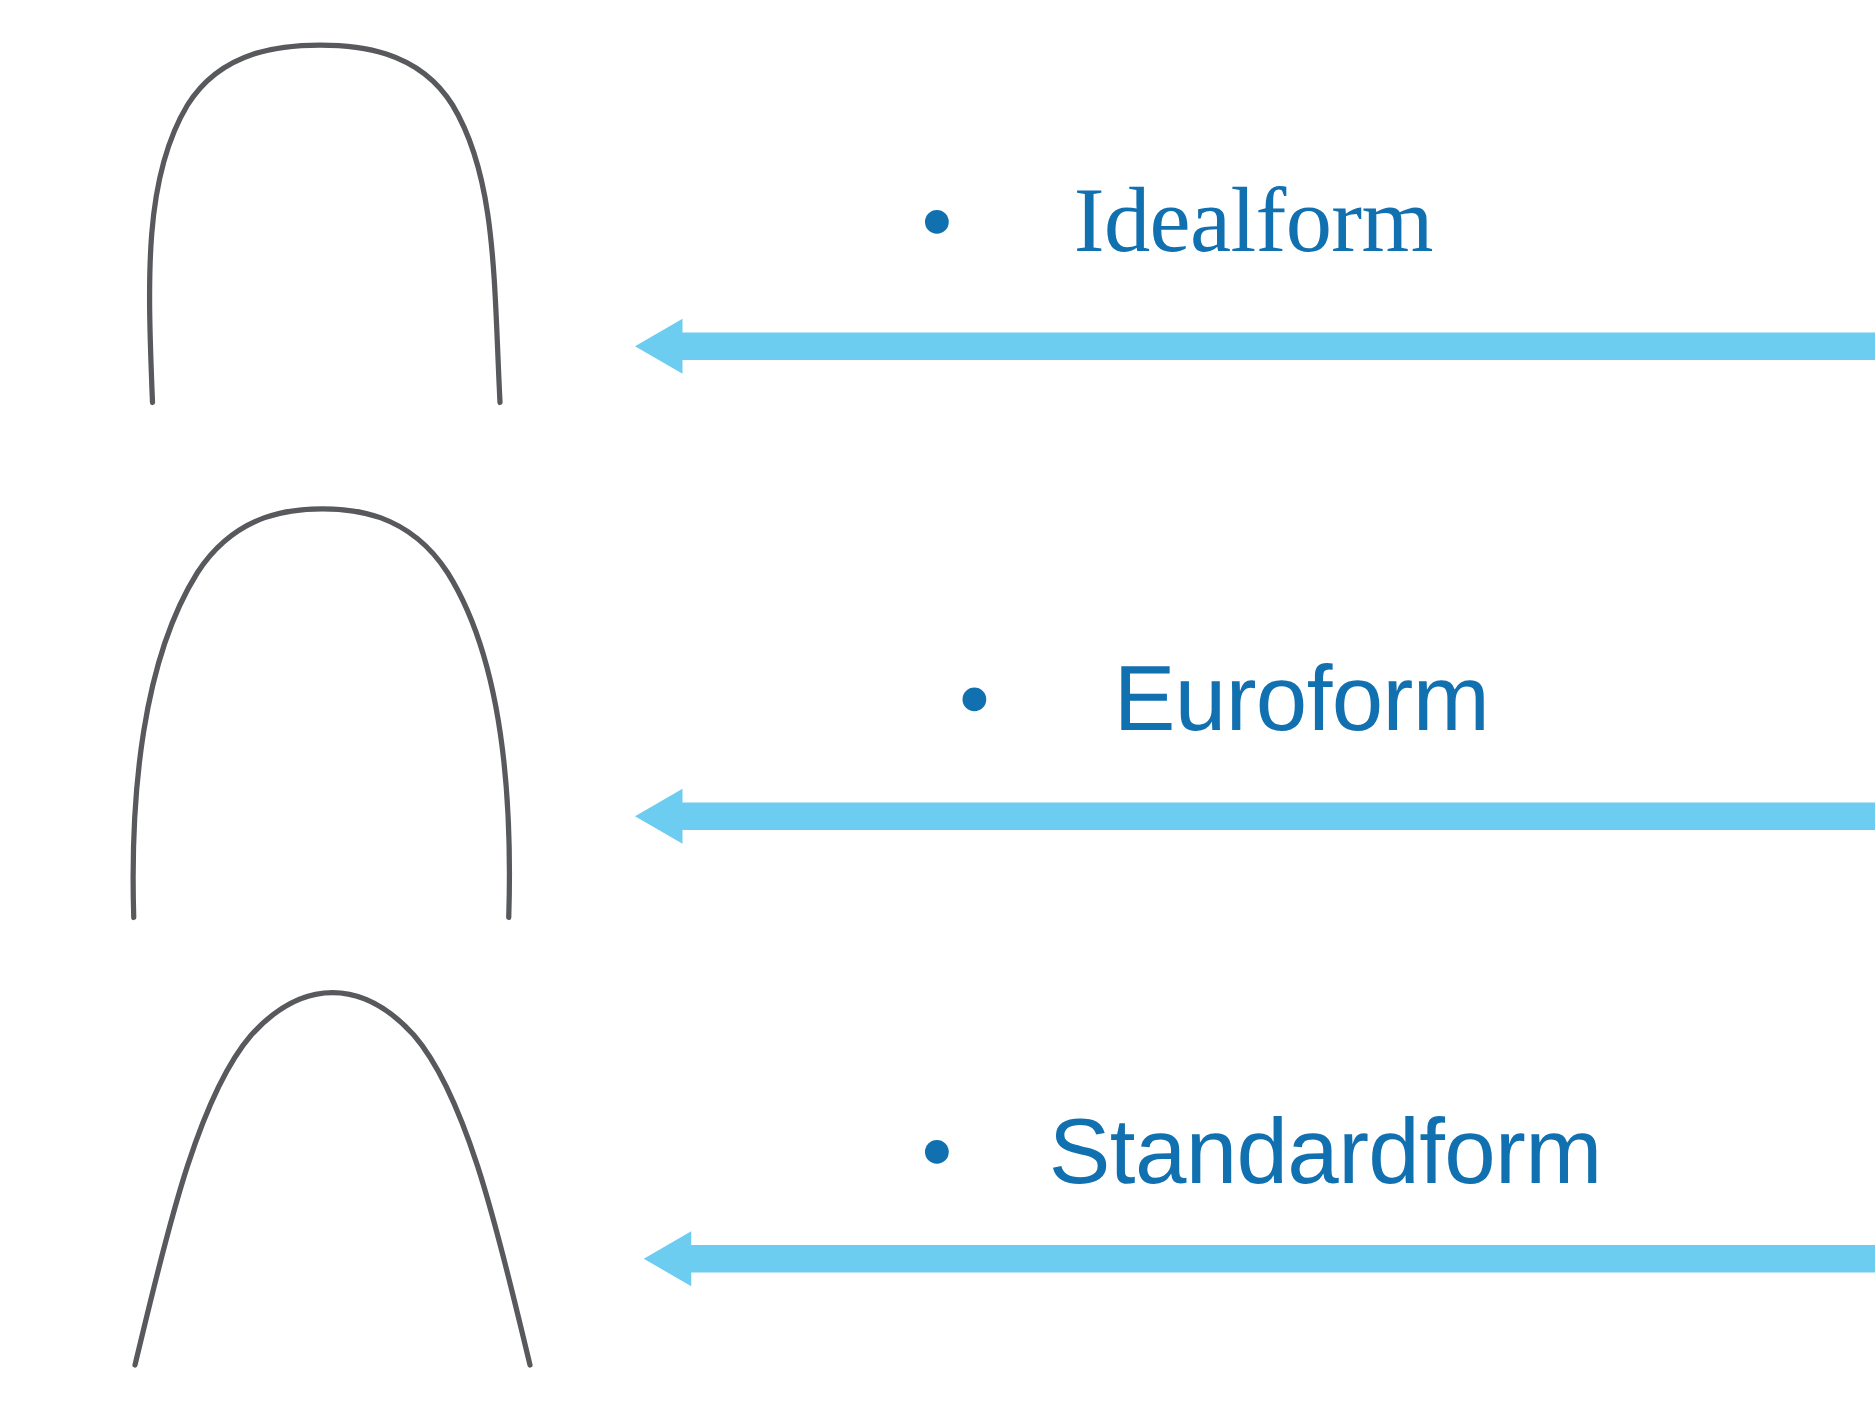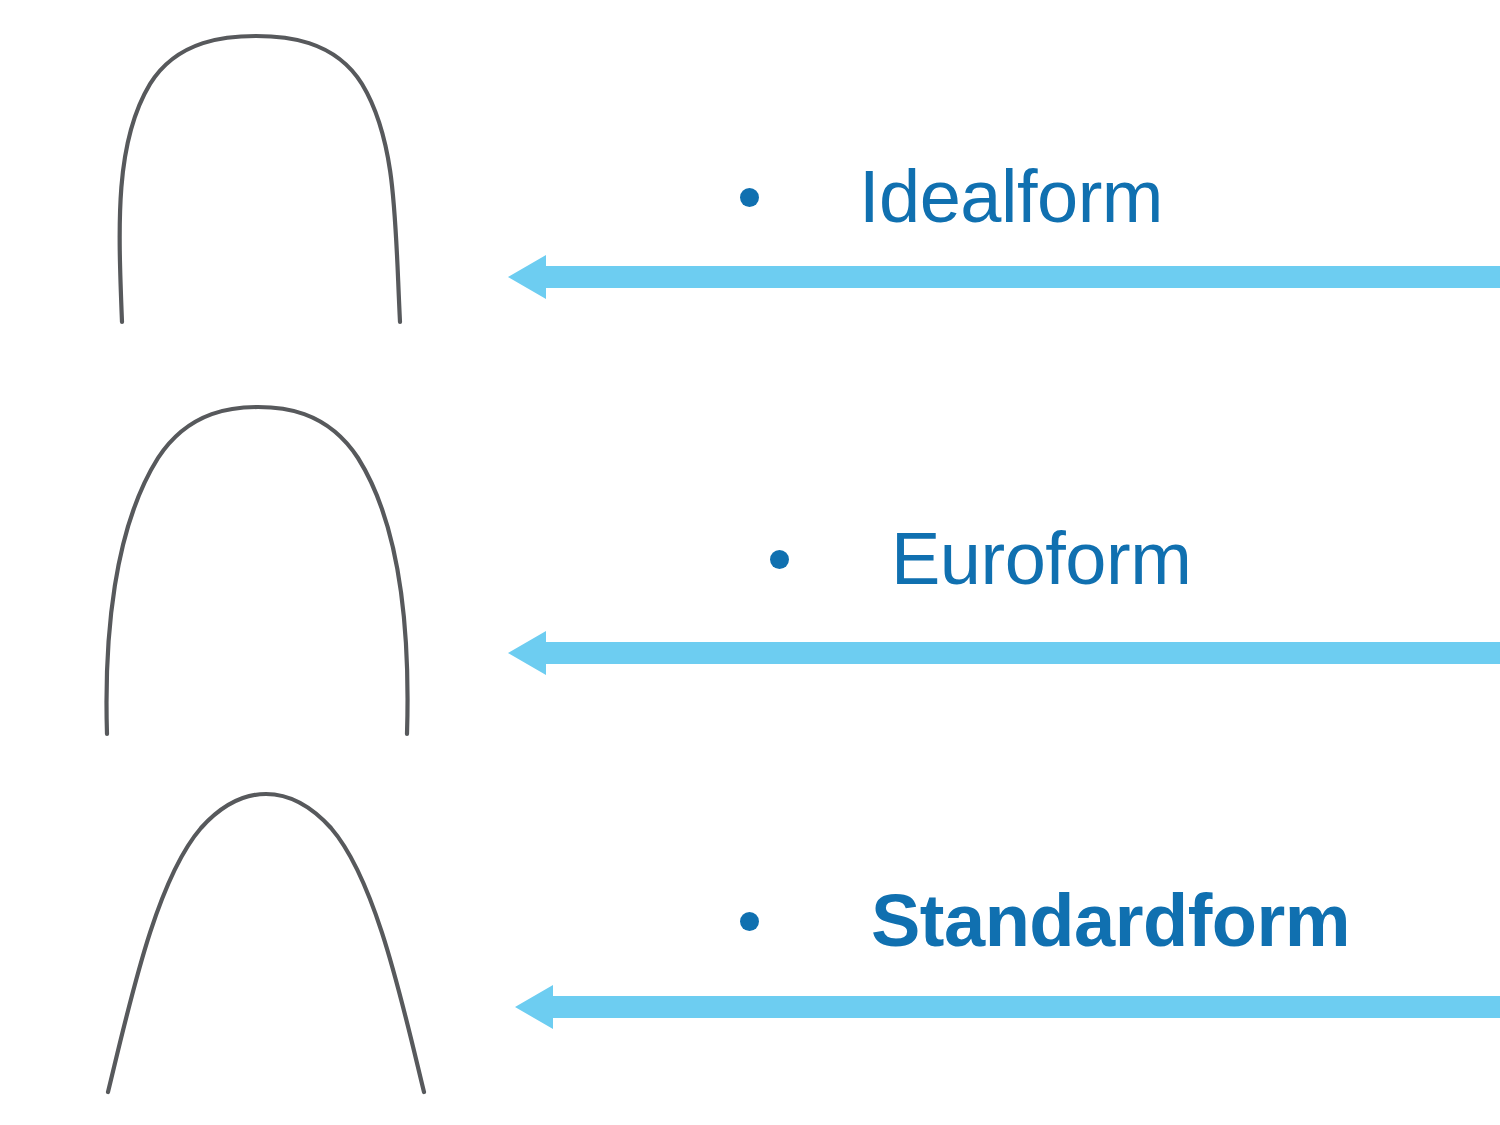--- a/index.html
+++ b/index.html
@@ -66,28 +66,28 @@
     flex: 0 0 auto;
   }
   .bullet-label {
     color: #1070b0;
     font-size: 74px;
     font-weight: 400;
     line-height: 1;
     letter-spacing: -0.5px;
   }
 
-  #item-idealform     { left: 740px; top: 160px; }
+  #item-idealform     { left: 740px; top: 140px; font-family: Liberation Serif, serif; }
   #item-idealform .bullet-label     { margin-left: 100px; }
 
   #item-euroform      { left: 770px; top: 522px; }
   #item-euroform .bullet-label      { margin-left: 102px; }
 
   #item-standardform  { left: 740px; top: 884px; }
-  #item-standardform .bullet-label  { margin-left: 112px; font-weight: bold; }
+  #item-standardform .bullet-label  { margin-left: 80px; }
 </style>
 </head>
 <body>
 
 <div id="slide">
 
   <div class="archwire" id="arch-1">
     <svg viewBox="0 0 340 315" width="340" height="315" aria-hidden="true">
       <path class="arch-path" d="M 34 300
                C 30 200, 27 120, 62 62

